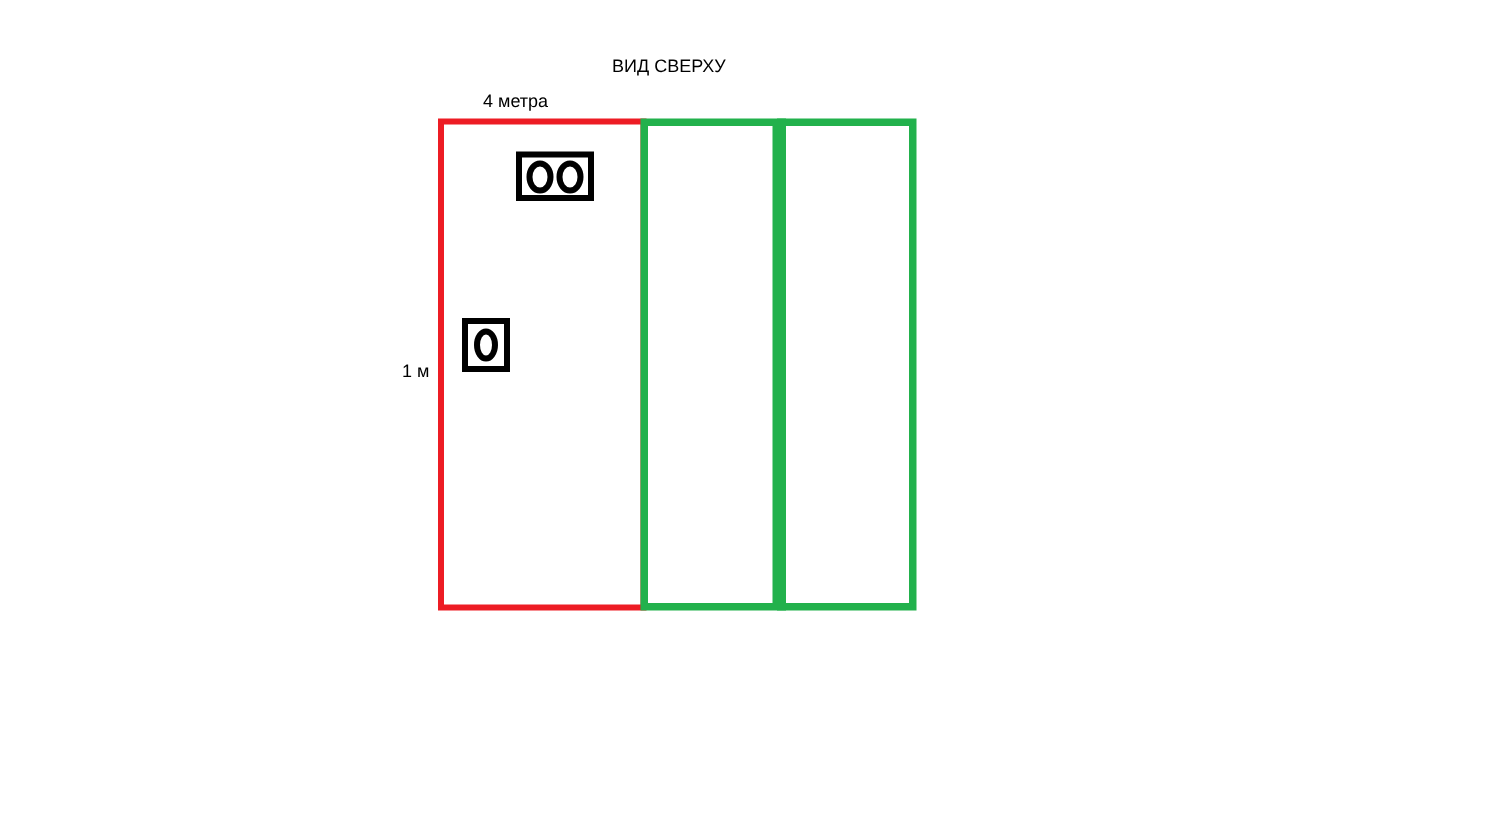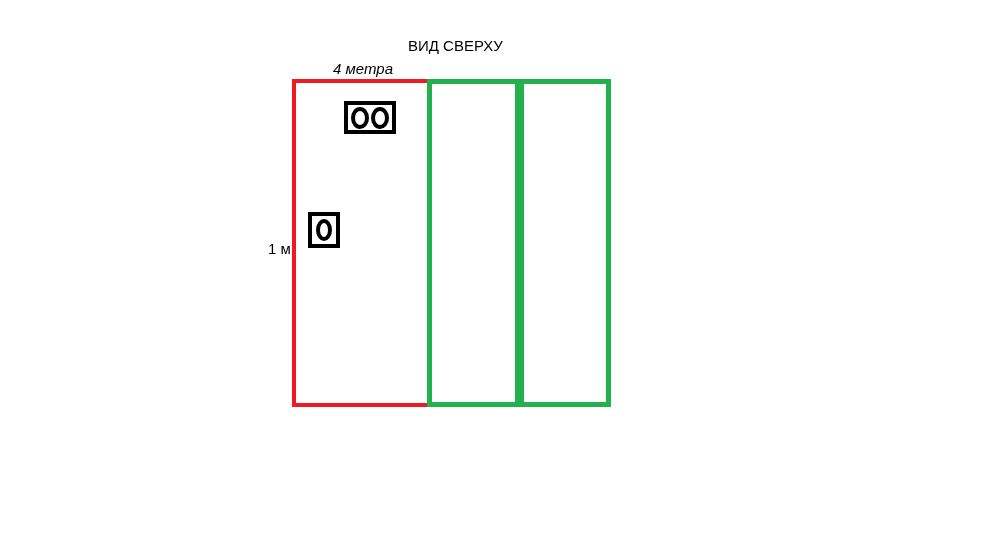--- a/index.html
+++ b/index.html
@@ -1,26 +1,26 @@
 <!DOCTYPE html>
 <html><head>
   <meta charset="utf-8">
   <style>
     html, body { margin: 0; padding: 0; background: #ffffff; }
     body { width: 1000px; height: 557px; position: relative; overflow: hidden; font-family: "Liberation Sans", sans-serif; }
-    .label { position: absolute; font-size: 15px; color: #000; white-space: nowrap; }
+    .label { position: absolute; font-size: 12px; color: #000; white-space: nowrap; }
     .box { position: absolute; box-sizing: border-box; }
     .appliance { position: absolute; box-sizing: border-box; border: 4px solid #000; background: #fff; display: flex; align-items: center; justify-content: center; gap: 2px; }
     .burner { box-sizing: border-box; border: 4px solid #000; border-radius: 50%; }
   </style>
 </head>
 <body>
 
 <div class="label" style="left:408px; top:37px;">ВИД СВЕРХУ</div>
-<div class="label" style="left:333px; top:60px;font-style:italic;">4 метра</div>
+<div class="label" style="left:322px; top:60px;">4 метра</div>
 <div class="label" style="left:268px; top:240px;">1 м</div>
 
 <div class="box" style="left:292px; top:79px; width:139px; height:328px; border:4px solid #ed1c24;"></div>
 
 <div class="box" style="left:427px; top:79px; width:97px; height:328px; border:5px solid #22b14c; border-right-width:9px;"></div>
 <div class="box" style="left:518px; top:79px; width:93px; height:328px; border:5px solid #22b14c;"></div>
 
 <div class="appliance" style="left:344px; top:101px; width:52px; height:33px;">
   <div class="burner" style="width:18px; height:22px;"></div>
   <div class="burner" style="width:18px; height:22px;"></div>

